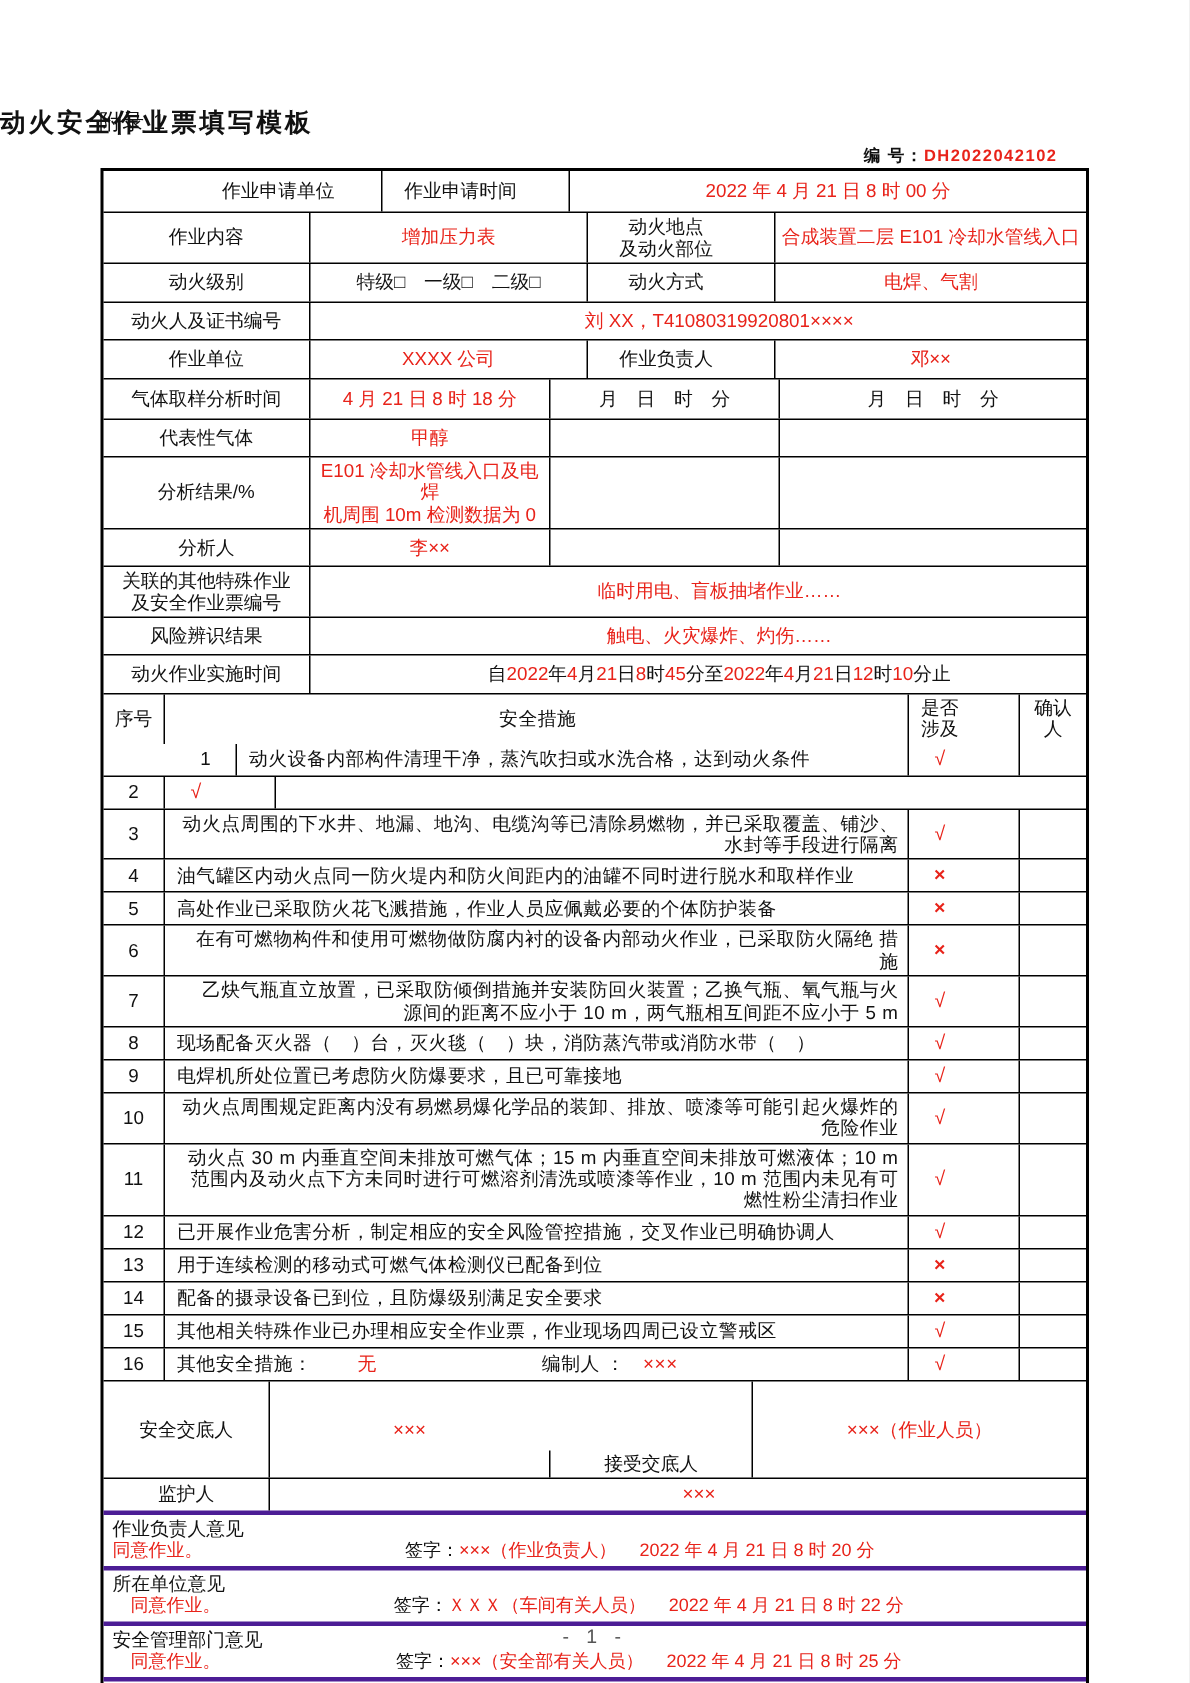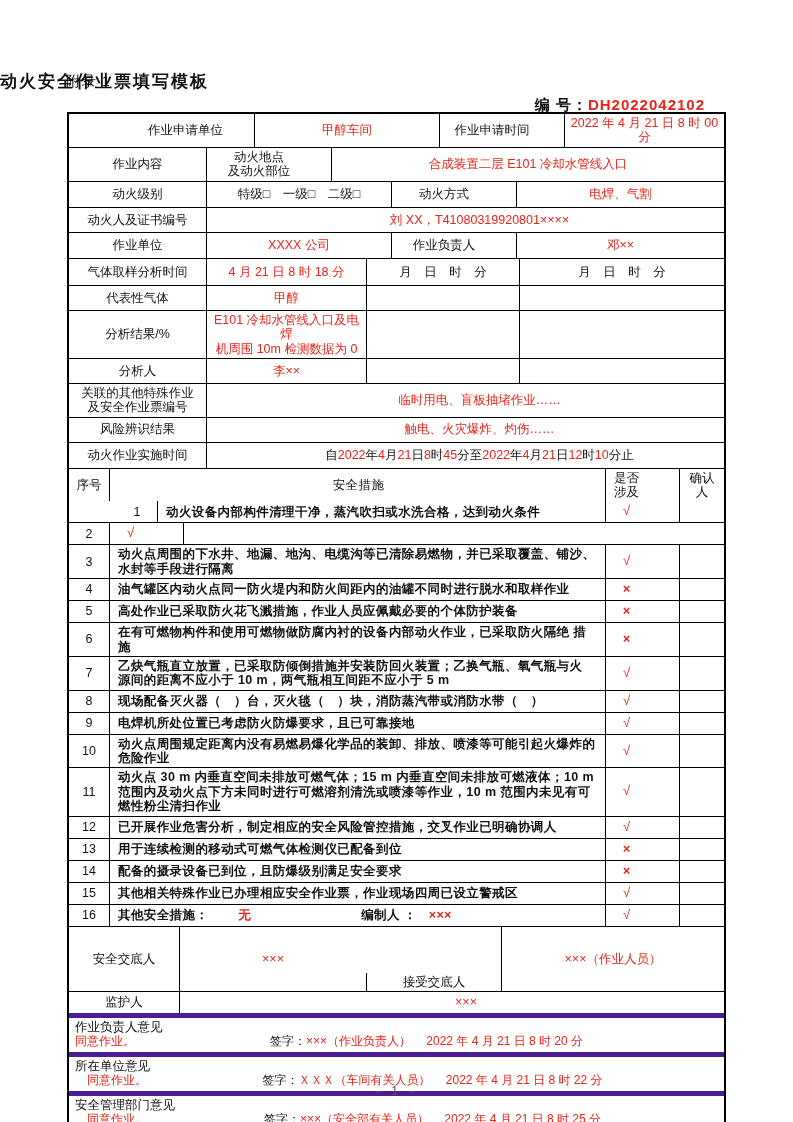--- a/index.html
+++ b/index.html
@@ -2,34 +2,34 @@
 <html><head>
 <meta charset="utf-8">
 <style>
   html,body{margin:0;padding:0;background:#e8e8e8;}
   .page{
     position:relative;width:793px;height:1122px;background:#ffffff;margin:0 auto;
     font-family:"Liberation Sans","DejaVu Sans",sans-serif;color:#111;overflow:hidden;
   }
   .appendix{position:absolute;left:66px;top:72px;font-size:14.5px;letter-spacing:1px;text-align:center;}
   .doc-title{position:absolute;left:0;top:70px;width:100%;text-align:left;font-size:17px;font-weight:bold;letter-spacing:2px;}
-  .doc-no{position:absolute;top:96px;right:88px;font-size:15px;font-weight:bold;letter-spacing:1px;}
+  .doc-no{position:absolute;top:96px;right:88px;font-size:11px;font-weight:bold;letter-spacing:1px;}
   .red{color:#e8231a;}
   .tbl{
     position:absolute;left:67px;top:112px;width:659px;box-sizing:border-box;
     border:2px solid #000;font-size:12.5px;line-height:1.15;
   }
   .tr{display:flex;border-top:1px solid #000;align-items:stretch;}
   .tr:first-child{border-top:none;padding-left:48px;}
   .td{
     border-left:1px solid #000;box-sizing:border-box;display:flex;align-items:center;
     justify-content:center;text-align:center;padding:2px 4px;white-space:pre-line;
   }
   .td:first-child{border-left:none;}
-  .td.left{justify-content:flex-start;text-align:left;font-weight:bold;}
+  .td.left{justify-content:flex-start;text-align:right;}
   
   .w-l1{width:137px;flex:none;}
   .w-v1{width:185px;flex:none;}
   .w-l2{width:105px;flex:none;}
   .w-v2{flex:1;margin-left:20px;}
   .g-v1{width:160px;flex:none;}
   .g-l3{width:153px;flex:none;}
   .g-v3{flex:1;}
   .merged{flex:1;padding-left:32px;}
   .m-no{width:40px;flex:none;}
@@ -42,21 +42,21 @@
   .b-v2{flex:1;}
   
   .h33{min-height:33px}.h32{min-height:32px}.h27{min-height:27px}.h26{min-height:26px}
   .h25{min-height:25px}.h24{min-height:24px}.h23{min-height:23px}.h21{min-height:21px}
   .m-row{min-height:21px;}
   .m-row .m-mark{font-size:13px;}
   .mark-check{color:#e8231a;}
   .mark-cross{color:#e8231a;font-weight:bold;font-size:11.5px;}
   .hdr{font-weight:normal;}
   
-  .op{border-top:5px solid #4c1d95;padding:2px 6px 3px 6px;min-height:27px;box-sizing:border-box;}
+  .op{border-top:3px solid #4c1d95;padding:2px 6px 3px 6px;min-height:27px;box-sizing:border-box;}
   .op-title{font-size:12.5px;line-height:14px;text-align:left;}
   .op-line2{display:flex;align-items:baseline;font-size:12px;line-height:15px;}
   .op-opinion{flex:none;}
   .op-sign{margin:0 auto;white-space:nowrap;}
   .page-num{position:absolute;left:0;bottom:24px;width:100%;text-align:center;font-size:13px;color:#555;letter-spacing:4px;}
   .gap-s{margin-left:30px;}
   .gap-l{margin-left:110px;}
   .gap-xs{margin-left:12px;}
 </style>
 </head>
@@ -65,26 +65,26 @@
 <div class="page">
 
   <div class="appendix">附录 1</div>
   <div class="doc-title">动火安全作业票填写模板</div>
   <div class="doc-no"><span>编 号：</span><span class="red">DH2022042102</span></div>
 
   <div class="tbl">
 
     <div class="tr h27">
       <div class="td w-l1">作业申请单位</div>
-      <div class="td w-v1 red">甲醇车间</div>
       <div class="td w-l2">作业申请时间</div>
       <div class="td w-v2 red">2022 年 4 月 21 日 8 时 00 分</div>
     </div>
     <div class="tr h33">
       <div class="td w-l1">作业内容</div>
+      <div class="td w-v1 red">增加压力表</div>
       <div class="td w-l2">动火地点
 及动火部位</div>
       <div class="td w-v2 red">合成装置二层 E101 冷却水管线入口</div>
     </div>
     <div class="tr h25">
       <div class="td w-l1">动火级别</div>
       <div class="td w-v1">特级□　一级□　二级□</div>
       <div class="td w-l2">动火方式</div>
       <div class="td w-v2 red">电焊、气割</div>
     </div>

